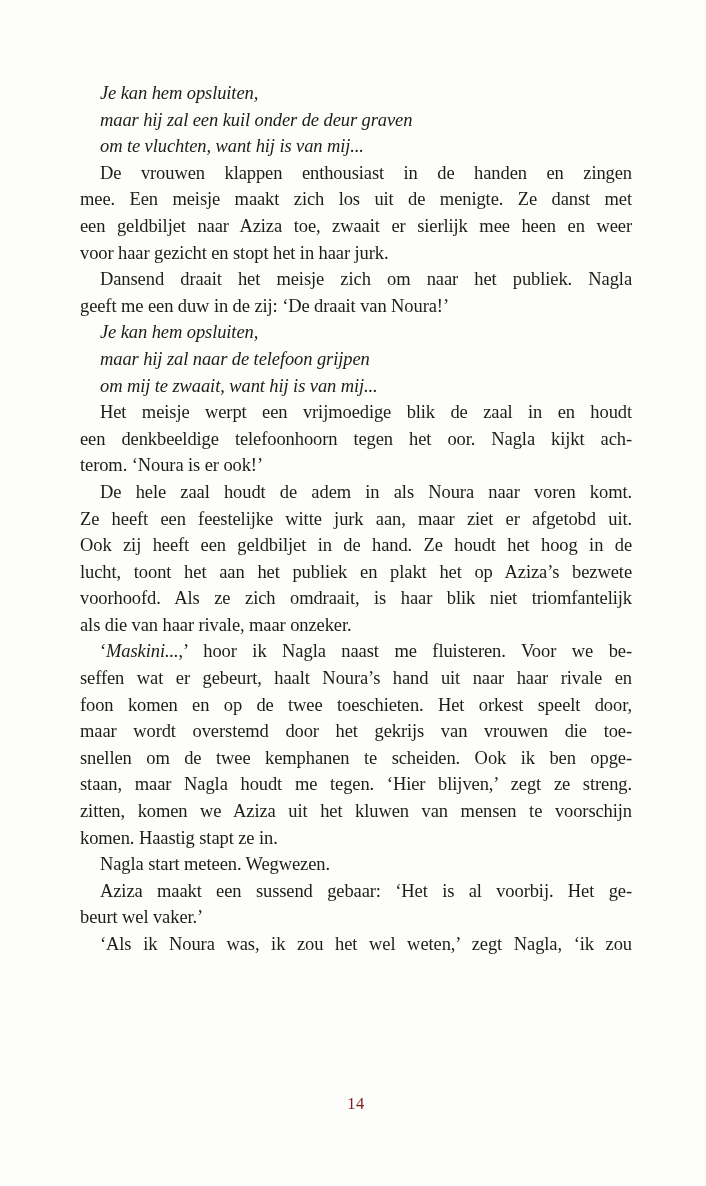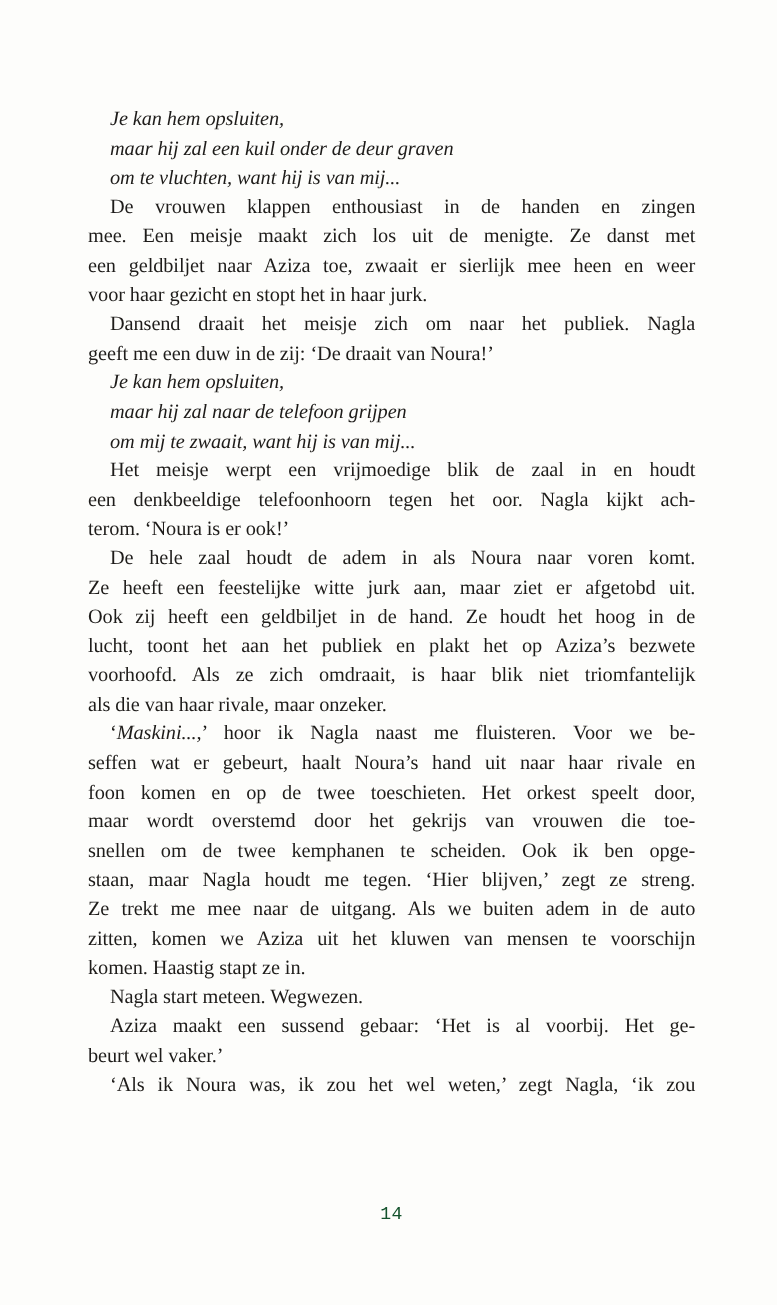--- a/index.html
+++ b/index.html
@@ -12,21 +12,21 @@
     width: 706px;
     height: 1186px;
     background: #fdfdfb;
     font-family: "Liberation Serif", "DejaVu Serif", serif;
     color: #1e1c1a;
     overflow: hidden;
   }
   .text-block {
     position: absolute;
     left: 80px;
-    top: 96px;
+    top: 80px;
     width: 552px;
     font-size: 18.5px;
     line-height: 26.6px;
     letter-spacing: -0.1px;
   }
   .line {
     text-align: left;
     white-space: normal;
   }
   .line.ind {
@@ -41,22 +41,21 @@
     font-style: italic;
   }
   .page-number {
     position: absolute;
     left: 80px;
     top: 1094px;
     width: 552px;
     text-align: center;
     font-size: 16.5px;
     letter-spacing: 0.5px;
-    color: #14532d;
-    font-family: Liberation Mono, monospace;
+    color: #7f1d1d;
   }
 </style>
 </head>
 <body>
 
 <div class="page">
   <div class="text-block">
       <div class="line ind"><span class="it">Je kan hem opsluiten,</span></div>
       <div class="line ind"><span class="it">maar hij zal een kuil onder de deur graven</span></div>
       <div class="line ind"><span class="it">om te vluchten, want hij is van mij...</span></div>
@@ -77,21 +76,20 @@
       <div class="line just"><span>Ook zij heeft een geldbiljet in de hand. Ze houdt het hoog in de</span></div>
       <div class="line just"><span>lucht, toont het aan het publiek en plakt het op Aziza’s bezwete</span></div>
       <div class="line just"><span>voorhoofd. Als ze zich omdraait, is haar blik niet triomfantelijk</span></div>
       <div class="line"><span>als die van haar rivale, maar onzeker.</span></div>
       <div class="line ind just"><span>‘</span><span class="it">Maskini...</span><span>,’ hoor ik Nagla naast me fluisteren. Voor we be-</span></div>
       <div class="line just"><span>seffen wat er gebeurt, haalt Noura’s hand uit naar haar rivale en</span></div>
       <div class="line just"><span>foon komen en op de twee toeschieten. Het orkest speelt door,</span></div>
       <div class="line just"><span>maar wordt overstemd door het gekrijs van vrouwen die toe-</span></div>
       <div class="line just"><span>snellen om de twee kemphanen te scheiden. Ook ik ben opge-</span></div>
       <div class="line just"><span>staan, maar Nagla houdt me tegen. ‘Hier blijven,’ zegt ze streng.</span></div>
-      <div class="line just"><span>Ze trekt me mee naar de uitgang. Als we buiten adem in de auto</span></div>
       <div class="line just"><span>zitten, komen we Aziza uit het kluwen van mensen te voorschijn</span></div>
       <div class="line"><span>komen. Haastig stapt ze in.</span></div>
       <div class="line ind"><span>Nagla start meteen. Wegwezen.</span></div>
       <div class="line ind just"><span>Aziza maakt een sussend gebaar: ‘Het is al voorbij. Het ge-</span></div>
       <div class="line"><span>beurt wel vaker.’</span></div>
       <div class="line ind just"><span>‘Als ik Noura was, ik zou het wel weten,’ zegt Nagla, ‘ik zou</span></div>
     </div>
   <div class="page-number">14</div>
 </div>
 

